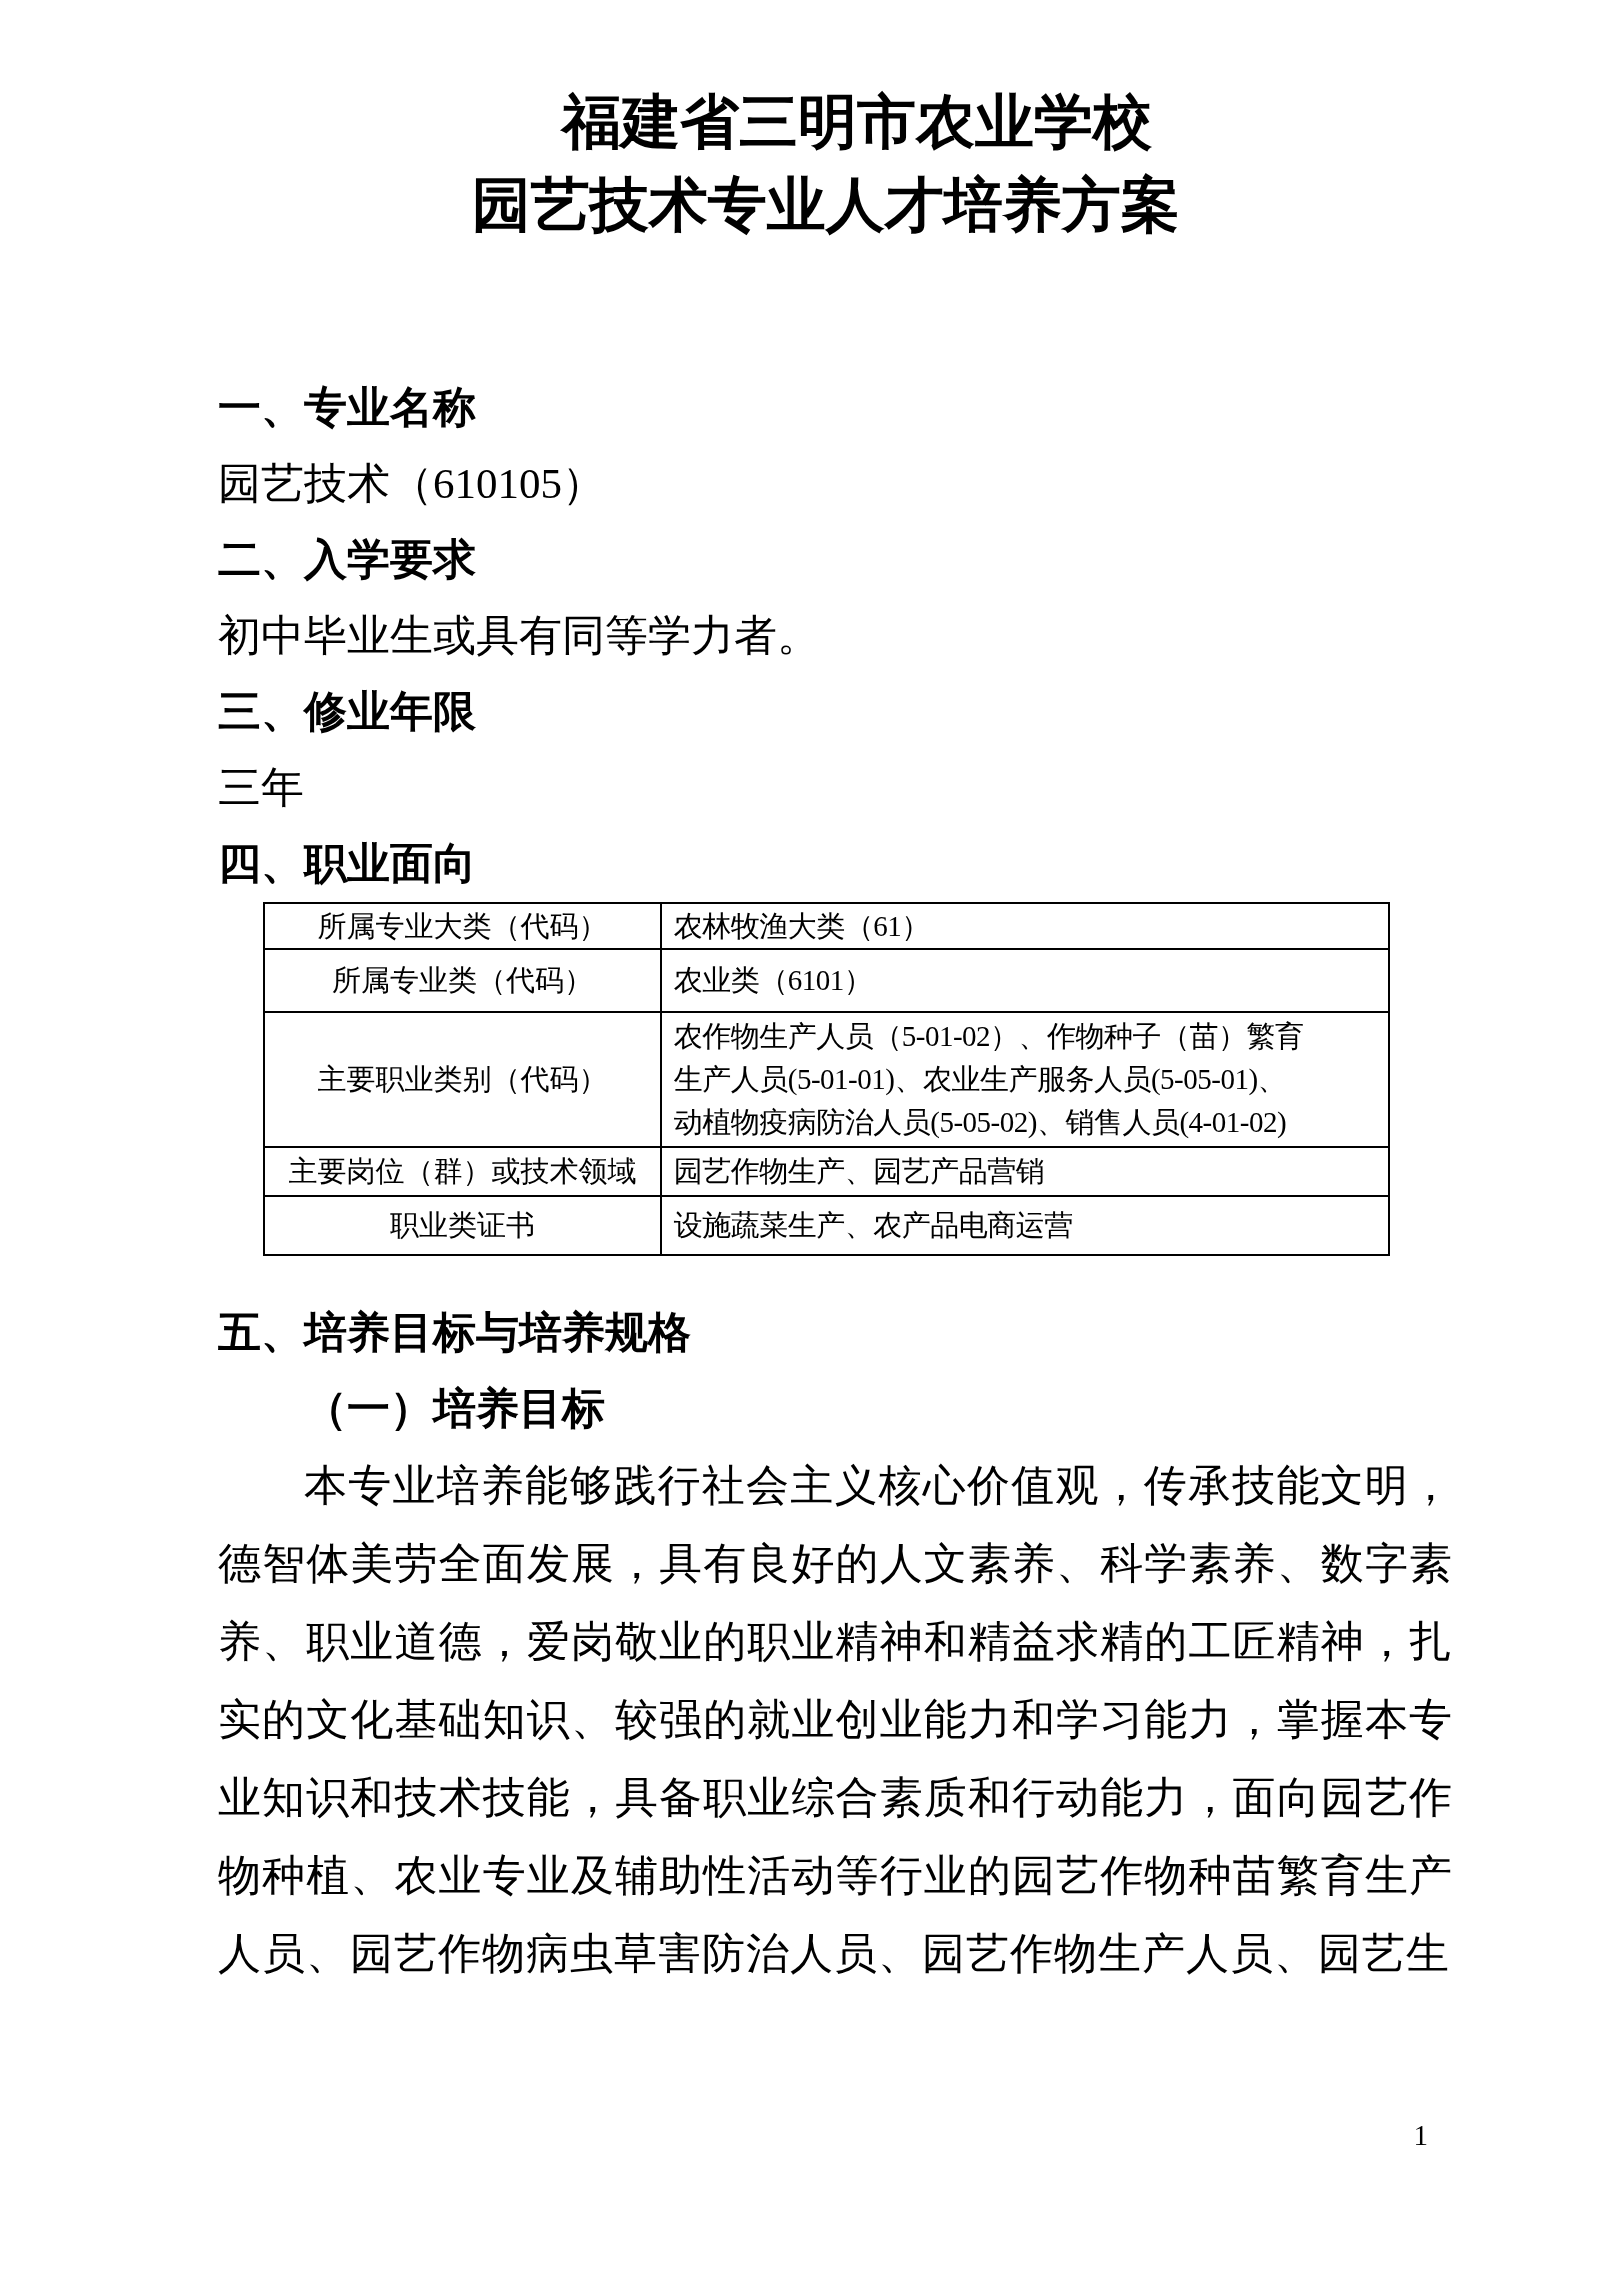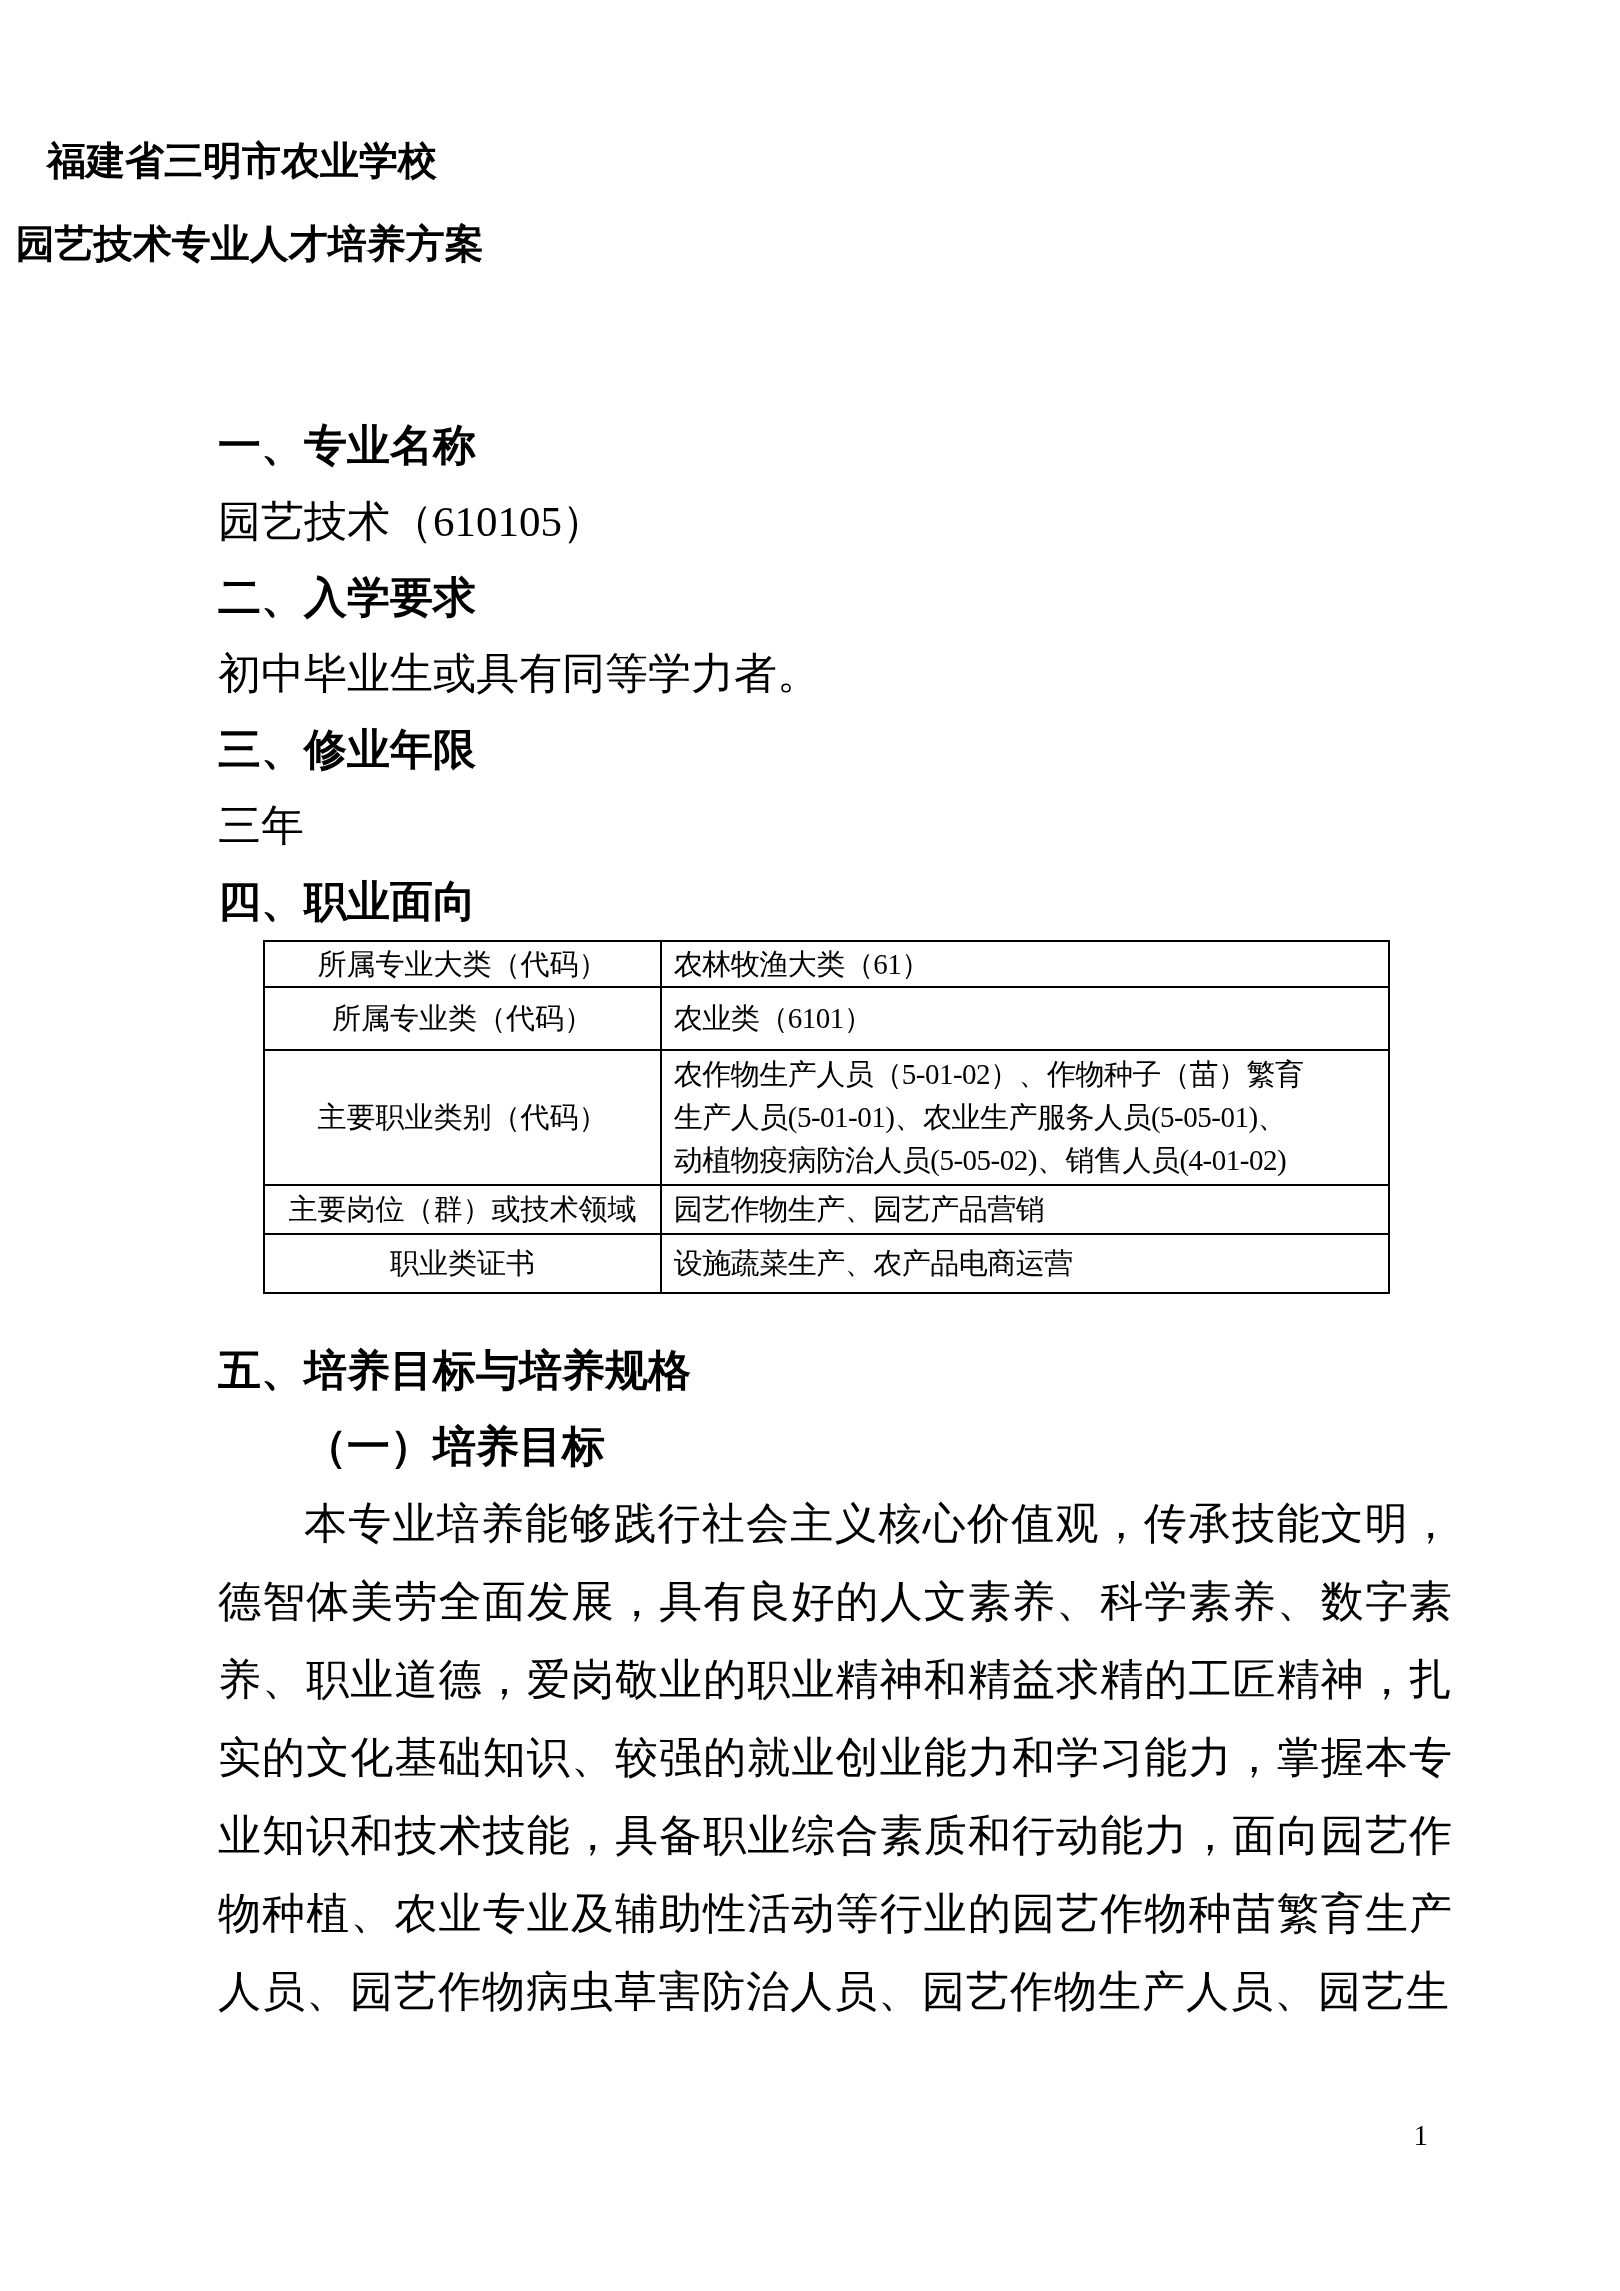--- a/index.html
+++ b/index.html
@@ -1,20 +1,20 @@
 <!DOCTYPE html>
 <html><head>
 <meta charset="utf-8">
 <style>
   html,body{margin:0;padding:0;background:#e8e8e8;}
   .page{
     width:1620px;height:2292px;background:#ffffff;position:relative;overflow:hidden;
     font-family:"Liberation Serif","DejaVu Serif",serif;color:#000;margin:0 auto;
   }
-  .title-block{padding-top:119px;text-align:left;font-weight:700;font-size:39px;line-height:83px;}
+  .title-block{padding-top:81px;text-align:center;font-weight:700;font-size:59px;line-height:83px;}
   .title-line1{transform:translateX(47px);}
   .title-line2{transform:translateX(15.7px);}
   .content{margin:123px 168px 0 218px;width:1235px;}
   .hline{font-size:43px;line-height:76px;height:76px;white-space:nowrap;}
   .hd{font-weight:700;}
   .subhd{font-weight:700;margin-left:86px;}
   table.career{
     border-collapse:collapse;table-layout:fixed;margin-left:45px;width:1124px;
     font-size:29px;
   }

